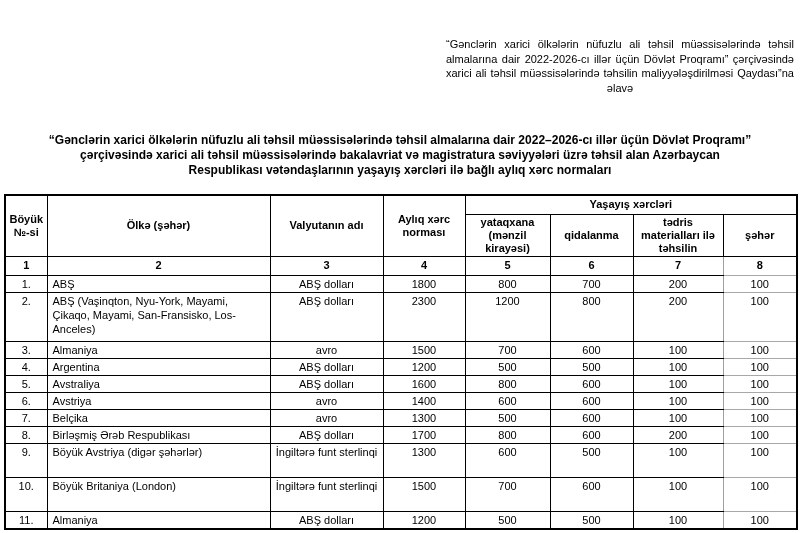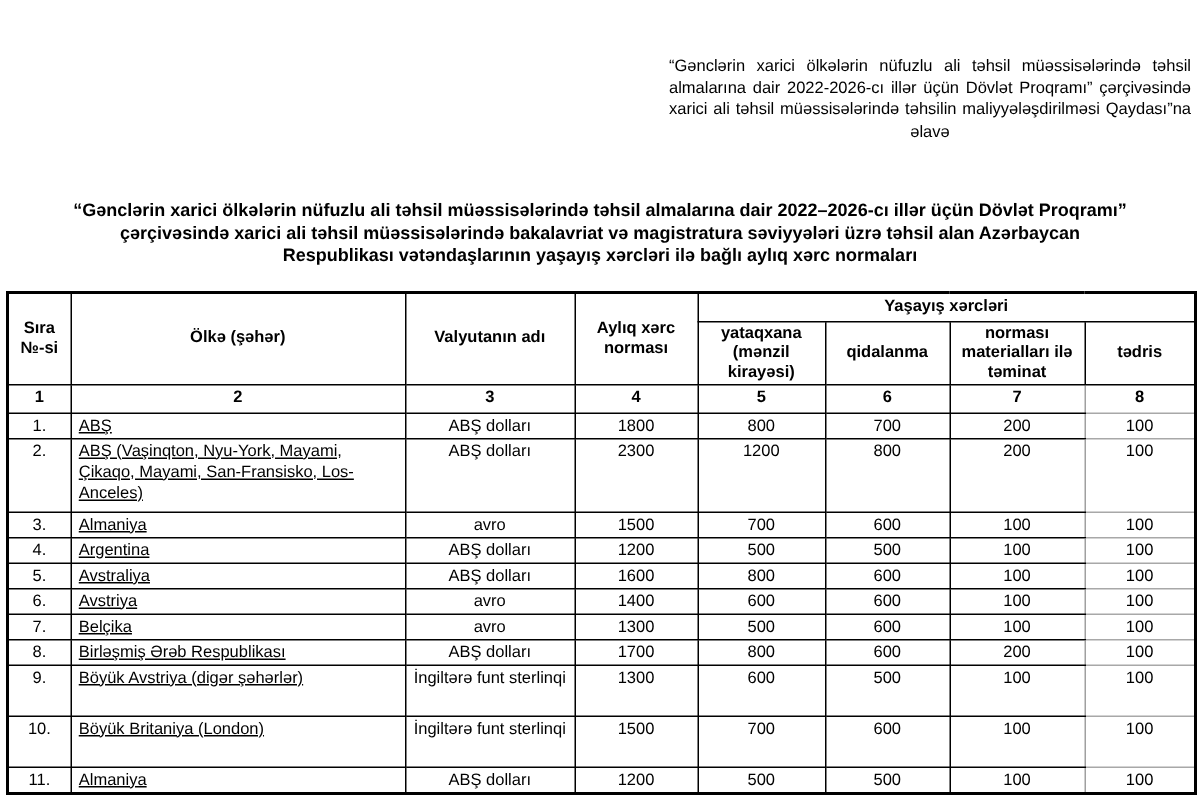--- a/index.html
+++ b/index.html
@@ -55,21 +55,20 @@
   tbody tr.tall3 { height: 49px; }
   tbody tr.tall2 { height: 34px; }
   tbody td {
     vertical-align: top;
     text-align: center;
     line-height: 14px;
   }
   tbody td.country {
     text-align: left;
     padding-left: 5px;
-    text-decoration: underline;
   }
   
   tr.nums th:nth-child(7), tbody td:nth-child(7) { border-right-color: #a0a0a0; }
   tr.nums th:nth-child(8), tbody td:nth-child(8) { border-top-color: #a8a8a8; border-bottom-color: #a8a8a8; }
 </style>
 </head>
 <body>
 
 <div>
 
@@ -83,31 +82,31 @@
         <col style="width:223px">
         <col style="width:113px">
         <col style="width:82px">
       <col style="width:85px">
         <col style="width:83px">
         <col style="width:90px">
         <col style="width:74px">
     </colgroup>
     <thead>
       <tr class="h1">
-        <th rowspan="2">Sıra №-si</th>
+        <th rowspan="2">Böyük №-si</th>
         <th rowspan="2">Ölkə (şəhər)</th>
         <th rowspan="2">Valyutanın adı</th>
         <th rowspan="2">Aylıq xərc norması</th>
         <th colspan="4">Yaşayış xərcləri</th>
       </tr>
       <tr class="h2">
         <th>yataqxana (mənzil kirayəsi)</th>
         <th>qidalanma</th>
-        <th>norması materialları ilə təminat</th>
-        <th>tədris</th>
+        <th>tədris materialları ilə təhsilin</th>
+        <th>şəhər</th>
       </tr>
       <tr class="nums">
         <th>1</th>
         <th>2</th>
         <th>3</th>
         <th>4</th>
         <th>5</th>
         <th>6</th>
         <th>7</th>
         <th>8</th>

